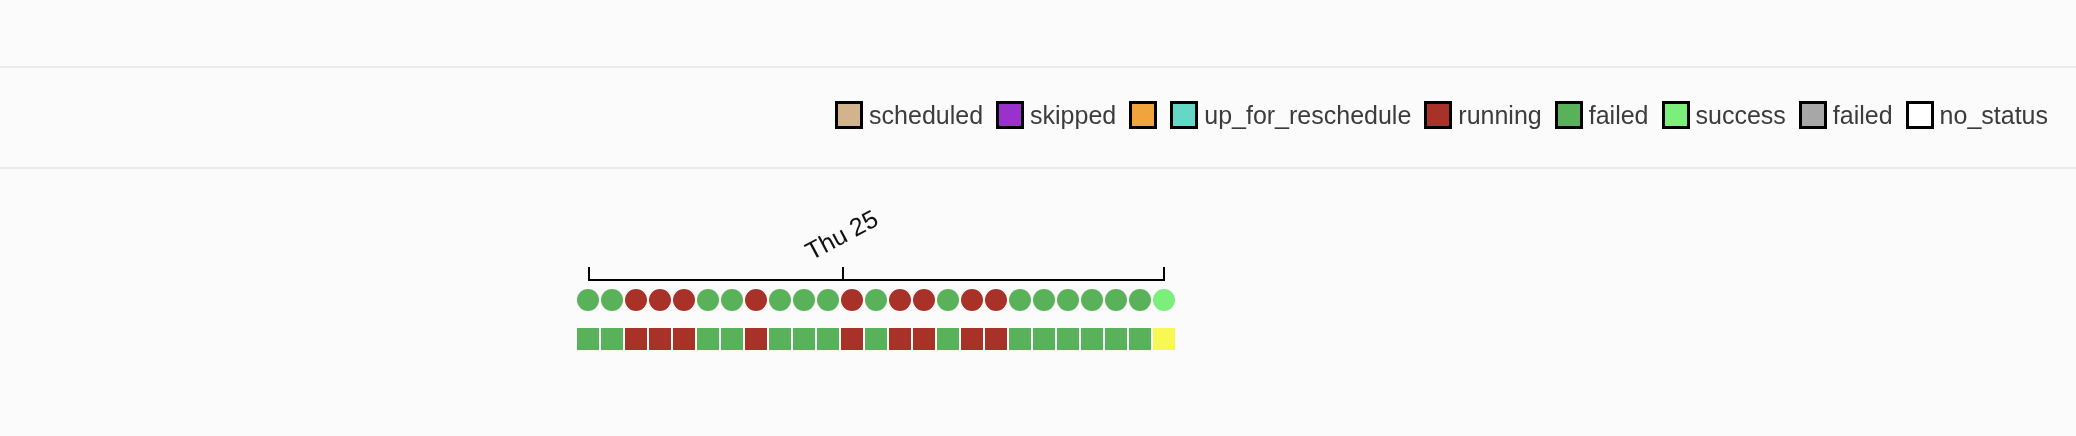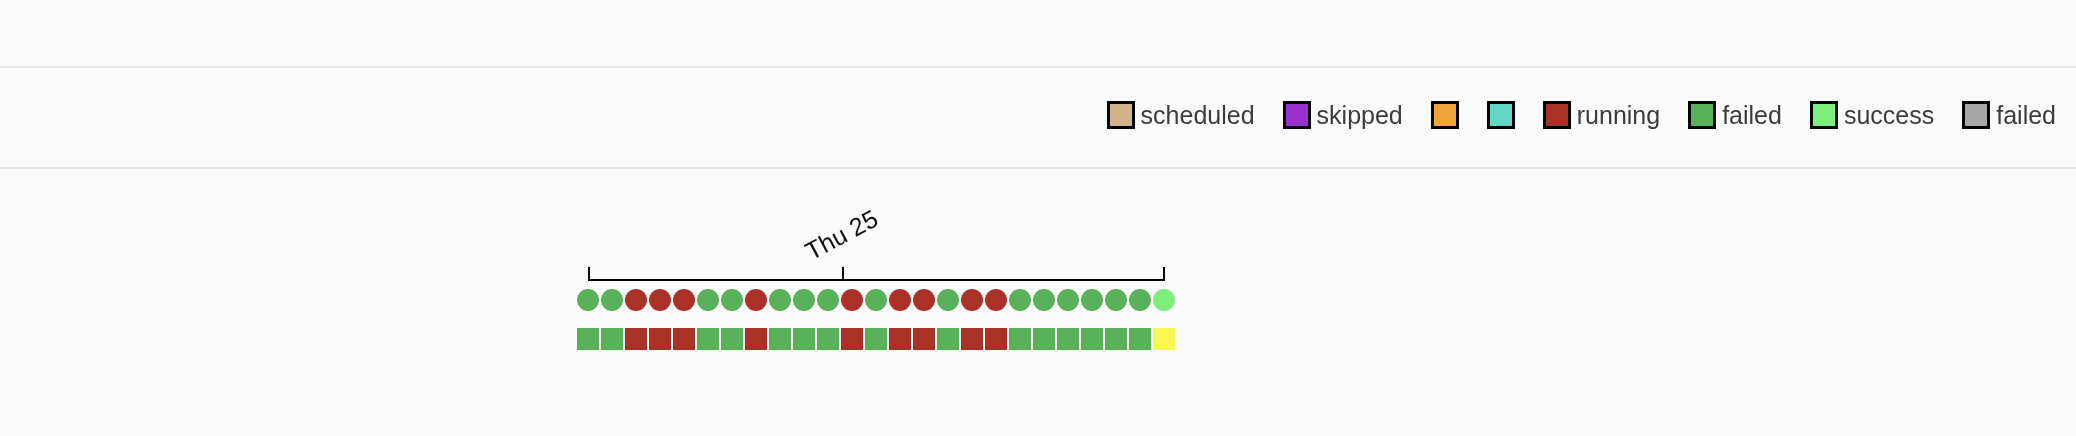--- a/index.html
+++ b/index.html
@@ -21,24 +21,24 @@
     height: 2px;
     background: #eaeaea;
   }
   .divider.d1 { top: 66px; }
   .divider.d2 { top: 167px; }
 
   
   .legend {
     position: absolute;
     top: 101px;
-    right: 20px;
+    right: 28px;
     display: flex;
     align-items: center;
-    gap: 28px;
+    gap: 13px;
     white-space: nowrap;
     margin-left: 36px;
   }
   .legend-item {
     display: flex;
     align-items: center;
     gap: 6px;
   }
   .chip {
     width: 22px;
@@ -117,20 +117,21 @@
       <span class="chip" style="background: rgb(153, 50, 204);"></span>
       <span class="legend-label">skipped</span>
     </span>
 
     <span class="legend-item">
       <span class="chip" style="background: rgb(241, 163, 60);"></span>
     </span>
 
     <span class="legend-item">
       <span class="chip" style="background: rgb(100, 216, 198);"></span>
+      <span class="legend-label">up_for_reschedule</span>
     </span>
 
 
     <span class="legend-item">
       <span class="chip" style="background: rgb(169, 50, 40);"></span>
       <span class="legend-label">running</span>
     </span>
 
     <span class="legend-item">
       <span class="chip" style="background: rgb(89, 178, 89);"></span>
@@ -140,20 +141,24 @@
     <span class="legend-item">
       <span class="chip" style="background: rgb(123, 238, 123);"></span>
       <span class="legend-label">success</span>
     </span>
 
     <span class="legend-item">
       <span class="chip" style="background: rgb(167, 167, 167);"></span>
       <span class="legend-label">failed</span>
     </span>
 
+    <span class="legend-item">
+      <span class="chip" style="background: rgb(255, 255, 255);"></span>
+      <span class="legend-label">no_status</span>
+    </span>
   </div>
 
   <div>
     <div class="axis-label">Thu 25</div>
     <div class="axis-hline"></div>
     <div class="axis-tick t-left"></div>
     <div class="axis-tick t-mid"></div>
     <div class="axis-tick t-right"></div>
   </div>
 

